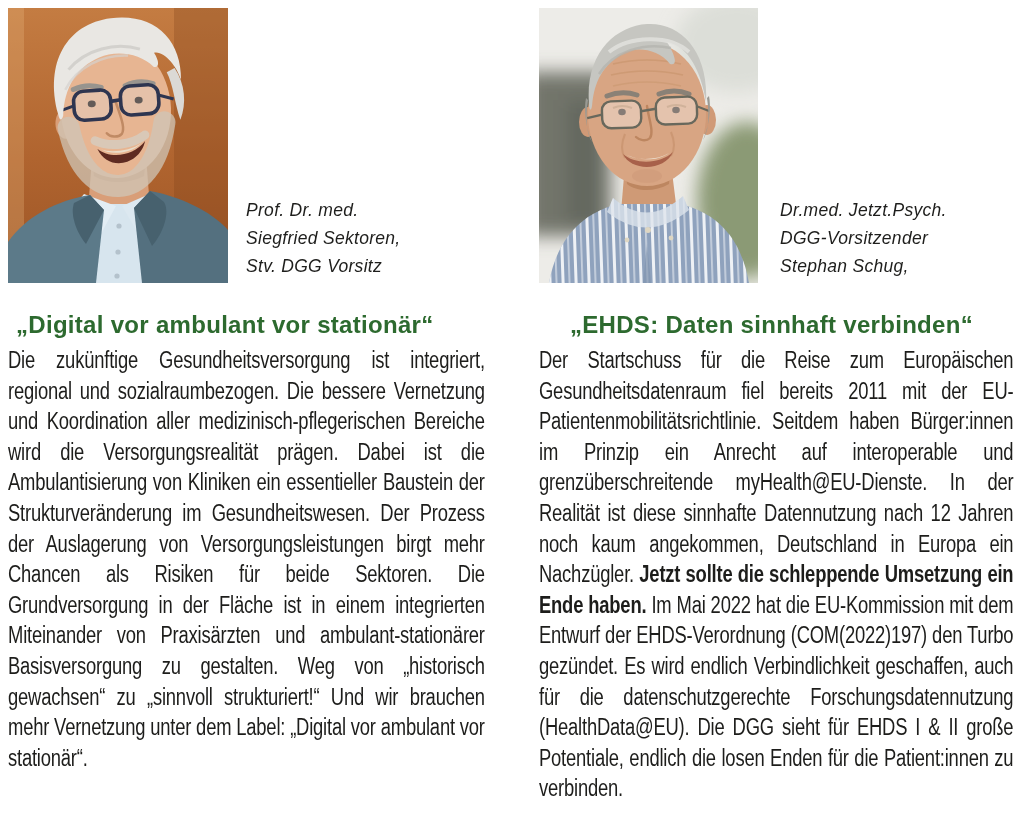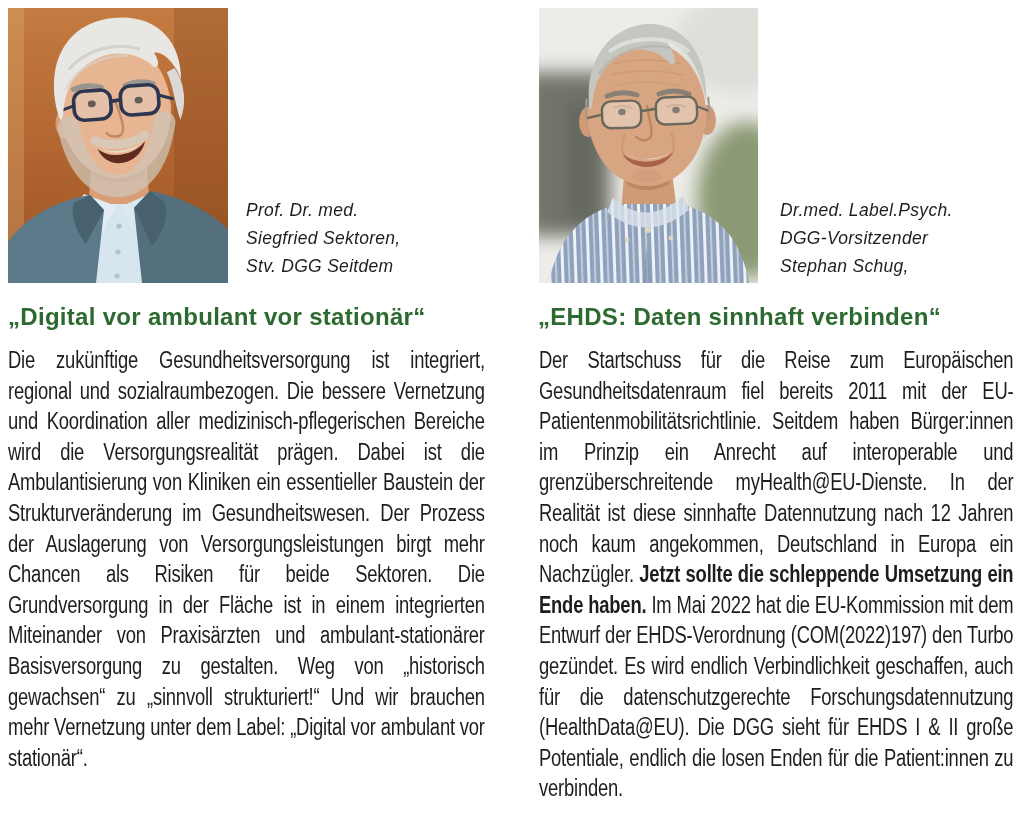--- a/index.html
+++ b/index.html
@@ -26,30 +26,30 @@
     letter-spacing: 0.3px;
     color: #1e1e1c;
     white-space: nowrap;
   }
   .caption-left  { left: 246px; }
   .caption-right { left: 780px; }
 
   .headline {
     position: absolute;
     top: 302px;
-    margin: 0;
+    margin: 8px;
     font-size: 24px;
     line-height: 30px;
     font-weight: 700;
     letter-spacing: 0.3px;
     color: #2d6a2f;
     white-space: nowrap;
   }
   .headline-left  { left: 8px; }
-  .headline-right { left: 538px; }
+  .headline-right { left: 562px; }
 
   .bodytext {
     position: absolute;
     top: 345px;
     margin: 0;
     font-size: 23px;
     line-height: 30.6px;
     letter-spacing: -0.25px;
     color: #1d1d1b;
     text-align: justify;
@@ -123,21 +123,21 @@
         <path d="M168,62 C178,78 179,98 172,114 C167,98 166,78 160,66 Z" fill="#dbd9d5"></path>
         <path d="M62,60 C80,40 110,34 134,42" stroke="#c9c7c3" stroke-width="3" fill="none" opacity="0.7"></path>
         <path d="M58,80 C70,58 96,46 122,48" stroke="#d4d2ce" stroke-width="2.5" fill="none" opacity="0.7"></path>
       </g>
     </svg>
   </figure>
 
   <div class="caption caption-left">
     <div>Prof. Dr. med.</div>
     <div>Siegfried Sektoren,</div>
-    <div>Stv. DGG Seitdem</div>
+    <div>Stv. DGG Vorsitz</div>
   </div>
 
   <h2 class="headline headline-left">„Digital vor ambulant vor stationär“</h2>
 
   <p class="bodytext body-left">Die zukünftige Gesundheitsversorgung ist integriert, regional und sozialraumbezogen. Die bessere Vernetzung und Koordination aller medizinisch-pflegerischen Bereiche wird die Versorgungsrealität prägen. Dabei ist die Ambulantisierung von Kliniken ein essentieller Baustein der Strukturveränderung im Gesundheitswesen. Der Prozess der Auslagerung von Versorgungsleistungen birgt mehr Chancen als Risiken für beide Sektoren. Die Grundversorgung in der Fläche ist in einem integrierten Miteinander von Praxisärzten und ambulant-stationärer Basisversorgung zu gestalten. Weg von „historisch gewachsen“ zu „sinnvoll strukturiert!“ Und wir brauchen mehr Vernetzung unter dem Label: „Digital vor ambulant vor stationär“.</p>
 
   <figure class="photo photo-right" style="margin:0">
     <svg width="219" height="275" viewBox="0 0 219 275">
       <defs>
         <filter id="blur12" x="-40%" y="-40%" width="180%" height="180%">
@@ -205,21 +205,21 @@
 
       <path d="M50,96 C46,46 76,18 108,16 C142,14 170,44 167,94 C162,64 150,38 128,34 C139,52 137,58 131,56 C119,40 95,38 83,46 C65,57 55,72 53,98 C52,104 50,102 50,96 Z" fill="#c6c6c1"></path>
       <path d="M49,92 C46,112 48,126 53,134 C46,118 45,100 47,90 Z" fill="#9a9a93"></path>
       <path d="M168,90 C171,110 169,124 164,132 C171,116 172,98 170,88 Z" fill="#9a9a93"></path>
       <path d="M70,44 C90,28 130,26 150,44" stroke="#e2e2de" stroke-width="4" fill="none" opacity="0.8"></path>
       <path d="M60,66 C74,44 104,34 132,40" stroke="#b2b2ad" stroke-width="2.5" fill="none" opacity="0.7"></path>
     </svg>
   </figure>
 
   <div class="caption caption-right">
-    <div>Dr.med. Label.Psych.</div>
+    <div>Dr.med. Jetzt.Psych.</div>
     <div>DGG-Vorsitzender</div>
     <div>Stephan Schug,</div>
   </div>
 
   <h2 class="headline headline-right">„EHDS: Daten sinnhaft verbinden“</h2>
 
   <p class="bodytext body-right"><span>Der Startschuss für die Reise zum Europäischen Gesundheitsdatenraum fiel bereits 2011 mit der EU-Patientenmobilitätsrichtlinie. Seitdem haben Bürger:innen im Prinzip ein Anrecht auf interoperable und grenzüberschreitende myHealth@EU-Dienste. In der Realität ist diese sinnhafte Datennutzung nach 12 Jahren noch kaum angekommen, Deutschland in Europa ein Nachzügler. </span><span class="bold-inline">Jetzt sollte die schleppende Umsetzung ein Ende haben.</span><span> Im Mai 2022 hat die EU-Kommission mit dem Entwurf der EHDS-Verordnung (COM(2022)197) den Turbo gezündet. Es wird endlich Verbindlichkeit geschaffen, auch für die datenschutzgerechte Forschungsdatennutzung (HealthData@EU). Die DGG sieht für EHDS I &amp; II große Potentiale, endlich die losen Enden für die Patient:innen zu verbinden.</span></p>
 
 </div>
 

